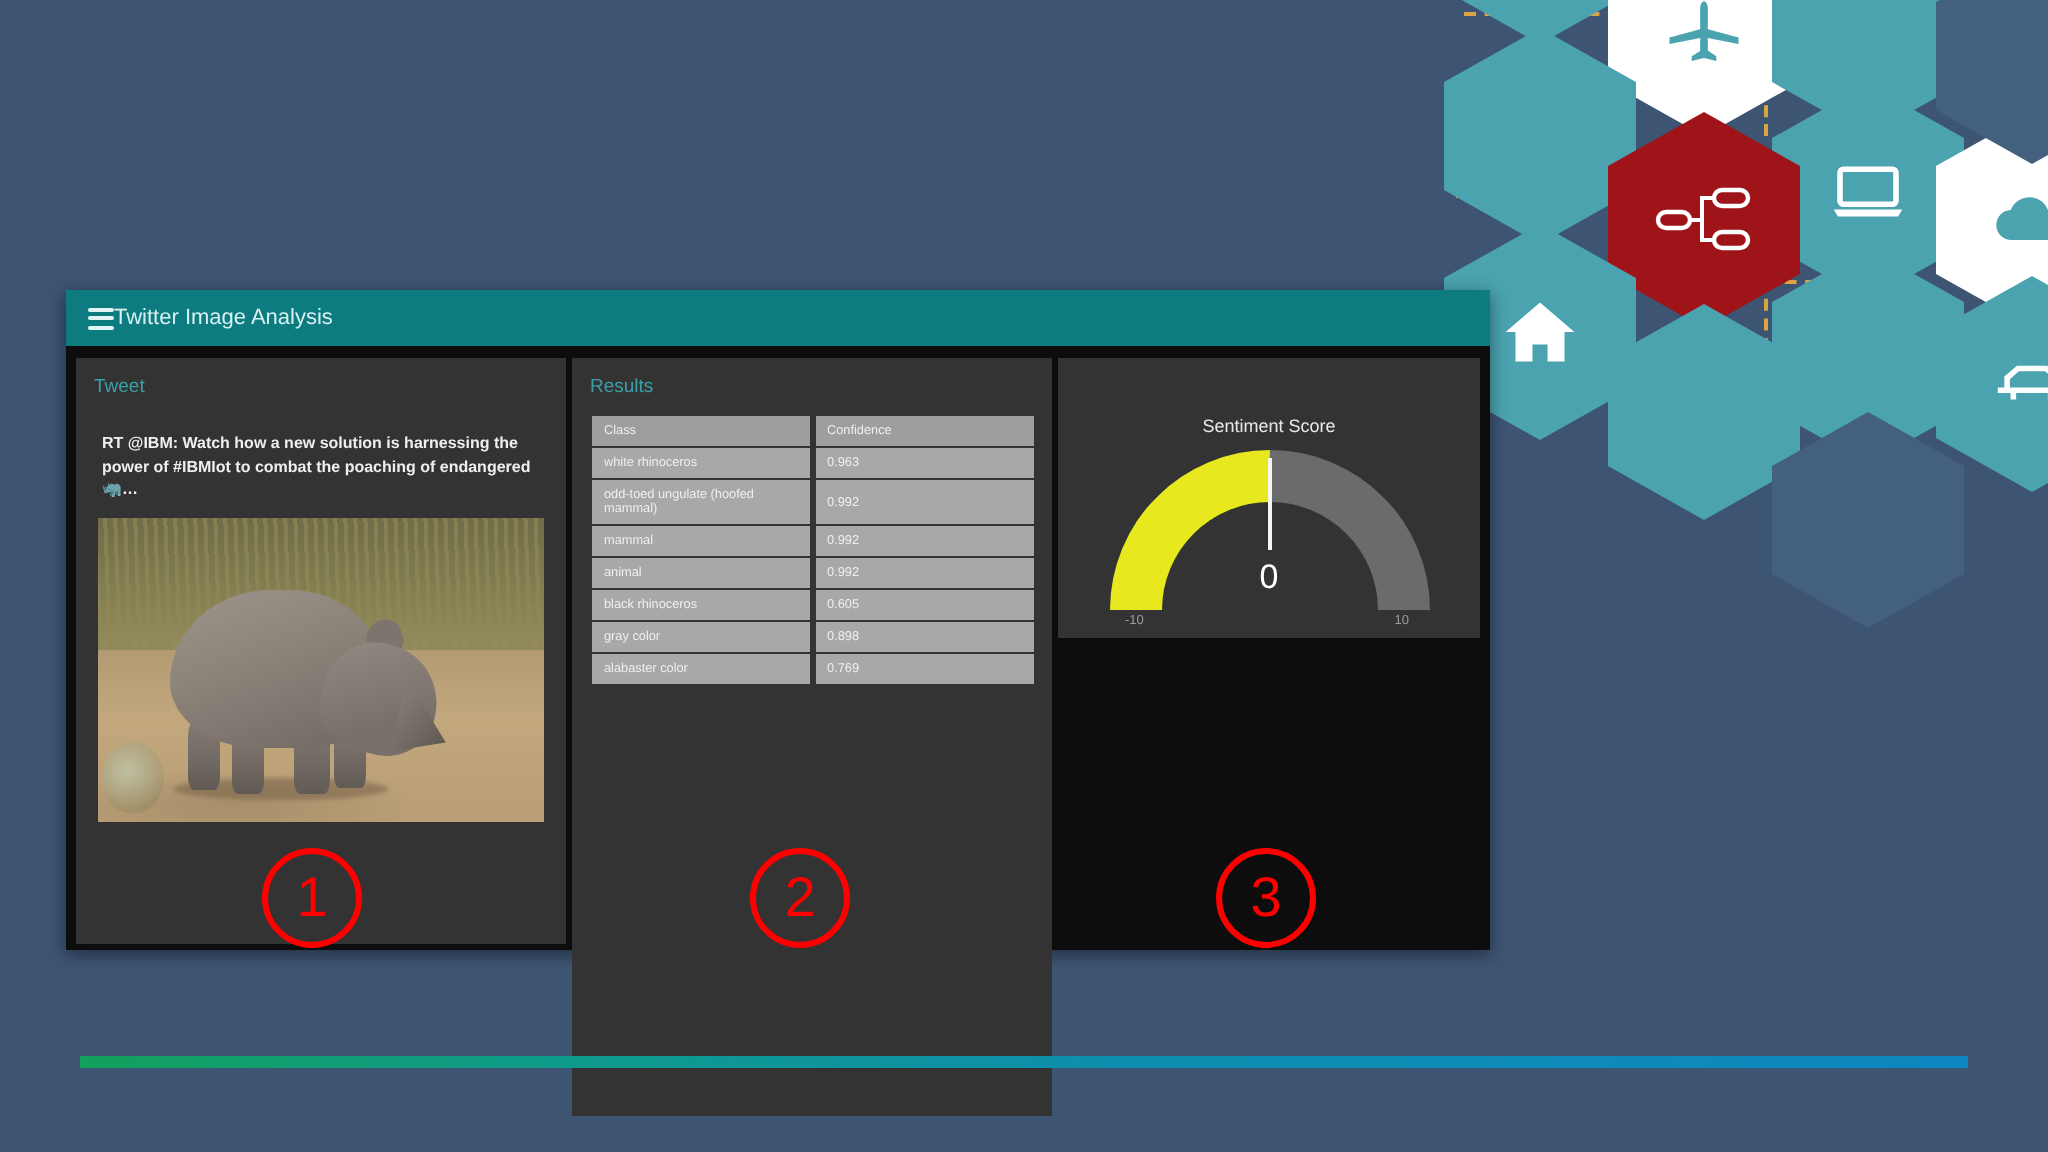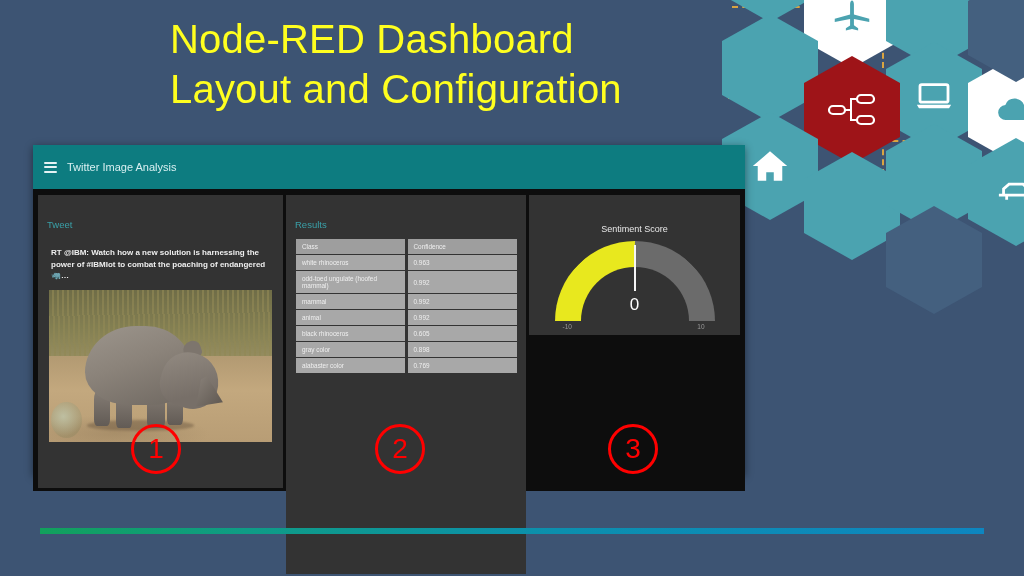--- a/index.html
+++ b/index.html
@@ -41,38 +41,38 @@
   .legend .lbl { color: #ffffff; font-size: 20px; font-family: "DejaVu Sans Mono", monospace; letter-spacing: 0.5px; }
 
   
   .dash {
     position: absolute; left: 33px; top: 145px;
     width: 712px; height: 330px;
     background: #0d0d0d;
     box-shadow: 0 2px 8px rgba(0,0,0,.45);
   }
   .dash-header {
-    height: 44px; background: #0d7c80; color: #d9f0f1;
-    display: flex; align-items: center; gap: 10px; padding: 0 11px;
+    height: 28px; background: #0d7c80; color: #d9f0f1;
+    display: flex; align-items: center; padding: 0 11px;
     font-size: 11px;
   }
   .burger { display: flex; flex-direction: column; gap: 2.5px; width: 13px; }
   .burger i { display: block; height: 2px; background: #e4f3f4; border-radius: 1px; }
 
   .dash-body { position: relative; height: 302px; background: #0d0d0d; padding: 6px 0 0 0; }
 
   .card {
     position: absolute; top: 6px;
     background: #333333;
   }
   #card1 { left: 5px;   width: 245px; height: 293px; }
   #card2 { left: 253px; width: 240px; height: 379px; }
   #card3 { left: 496px; width: 211px; height: 140px; }
 
-  .card-title { color: #3aa0a8; font-size: 9.5px; padding: 24px 9px 0 9px; }
+  .card-title { color: #3aa0a8; font-size: 9.5px; padding: 9px 9px 0 9px; }
 
   .tw-user { color: #d8d8d8; font-size: 8px; padding: 10px 11px 0 11px; }
   .tw-text { color: #efefef; font-size: 8px; font-weight: bold; line-height: 11.5px; padding: 7px 13px 0 13px; margin-top: 10px; }
 
   
   .photo {
     position: relative; margin: 8px 11px 0 11px; height: 152px; overflow: hidden;
     background:
       linear-gradient(to bottom,
         #7d7a54 0%, #8f8a5e 16%, #a59b6c 30%,
@@ -246,24 +246,20 @@
     <div class="hex" style="left:254px; top:178px;">
       <svg width="42" height="28" viewBox="0 0 26 18">
         <path fill="none" stroke="#ffffff" stroke-width="1.8" d="M2 11h22M5 11V7l3.5-3h9L21 7v4M7 11v3M19 11v3"></path>
       </svg>
     </div>
 
     <div class="hex faint" style="left:254px; top:14px;"></div>
     <div class="hex faint" style="left:172px; top:246px;"></div>
   </div>
 
-  <div class="title">
-    <div>Node-RED Dashboard</div>
-    <div>Layout and Configuration</div>
-  </div>
 
 
   <div class="dash">
 
     <div class="dash-header">
       <span class="burger">
           <i></i>
           <i></i>
           <i></i>
         </span>

